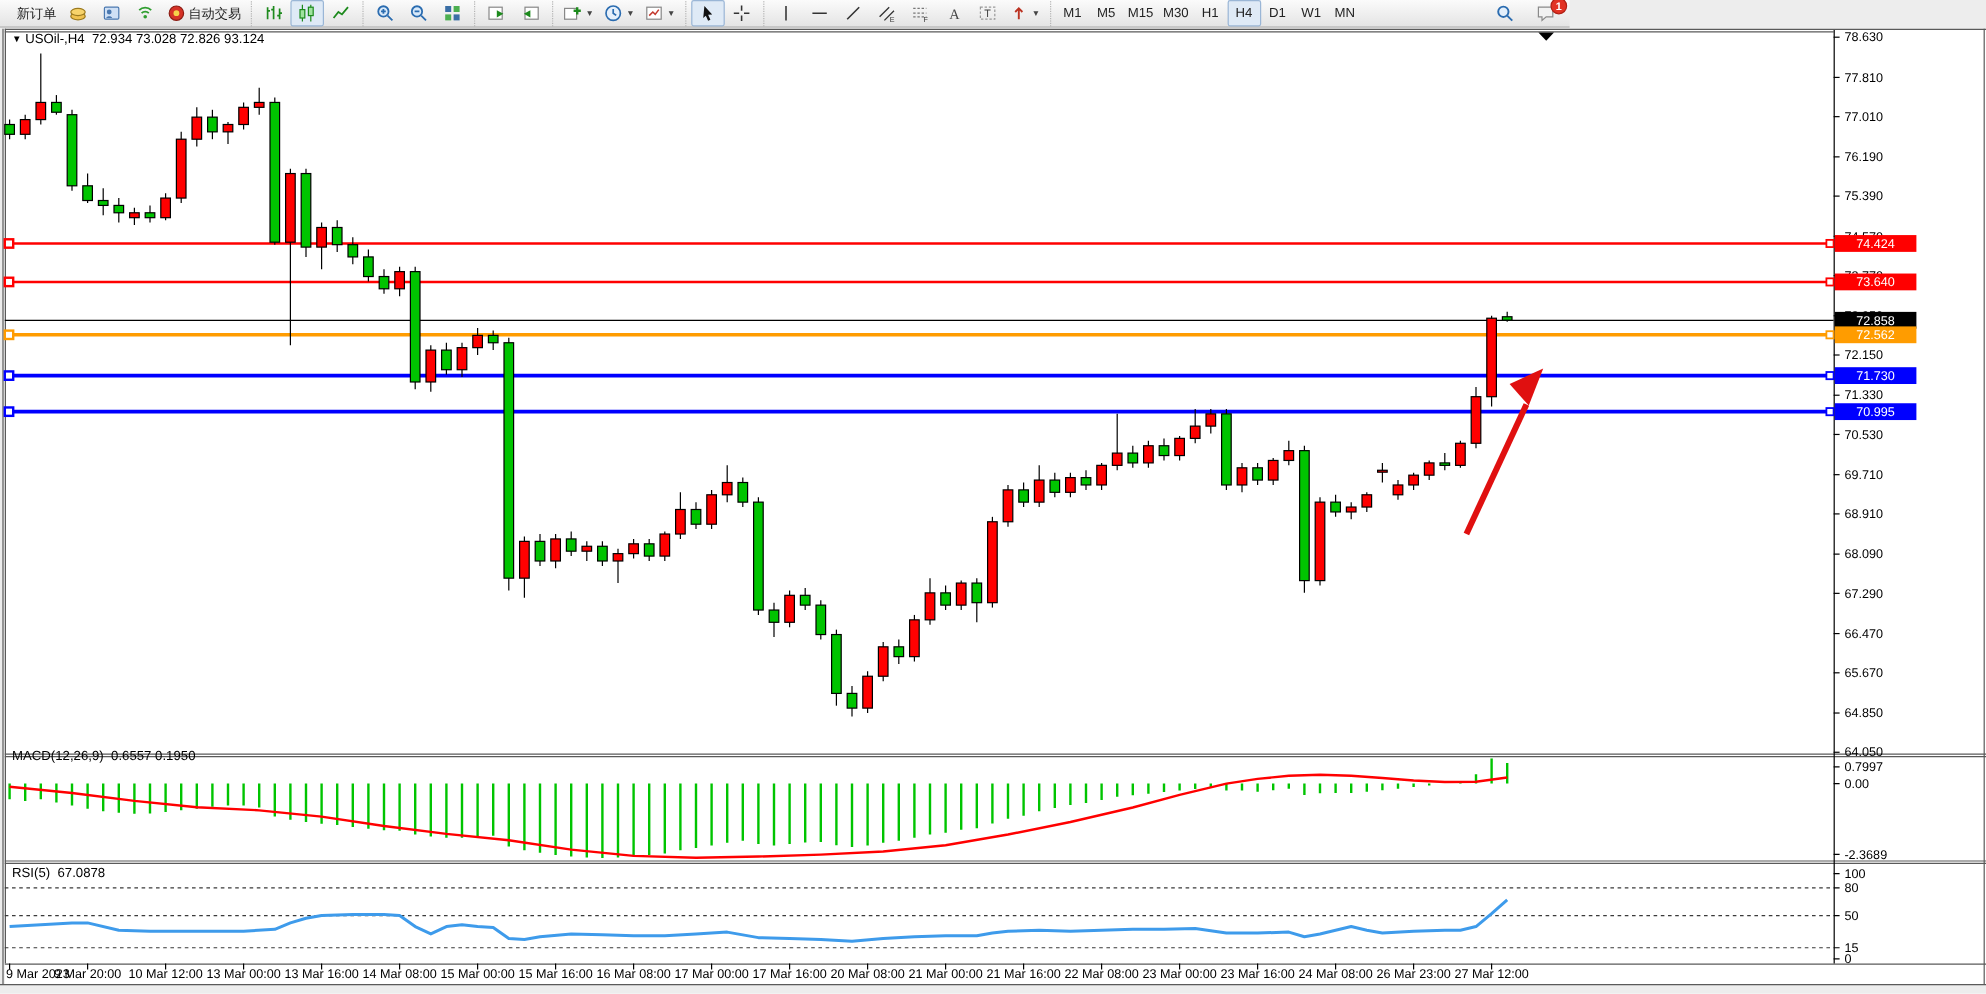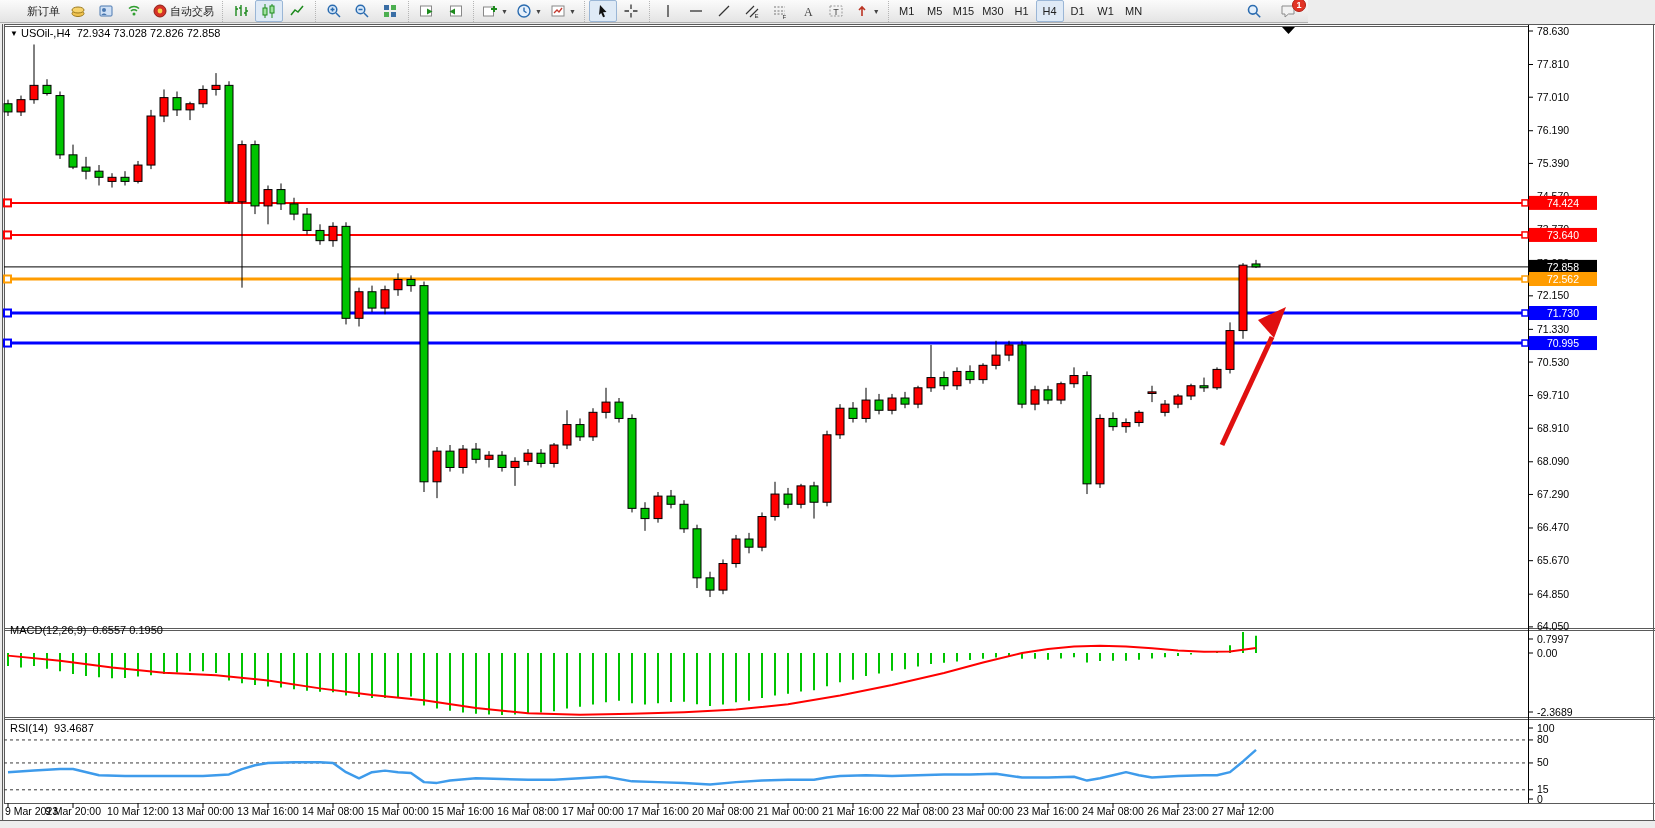--- a/index.html
+++ b/index.html
@@ -1,20 +1,20 @@
 <!DOCTYPE html>
 <html><head>
 <meta charset="utf-8">
 <style>
   html,body{margin:0;padding:0}
   body{width:1655px;height:828px;background:#ededed;overflow:hidden;position:relative;
        font-family:"Liberation Sans",sans-serif;-webkit-font-smoothing:none}
   .toolbar{position:absolute;top:0;left:0;width:1308px;height:23px;z-index:5;
            background:linear-gradient(#fbfbfb,#e4e4e4);border-bottom:1px solid #b0b0b0;
-           display:flex;align-items:center;padding-left:19px;box-sizing:border-box}
+           display:flex;align-items:center;padding-left:6px;box-sizing:border-box}
   .tb-group{display:flex;align-items:center;height:21px;padding:0 4px;border-left:1px dotted #b5b5b5}
   .tb-group:first-child{border-left:none}
   .tb-btn{height:20px;min-width:20px;display:flex;align-items:center;justify-content:center;
           gap:2px;padding:0 3px;border:1px solid transparent;border-radius:2px;font-size:11px;
           color:#222;position:relative;cursor:default;white-space:nowrap}
   .tb-btn.pressed{border-color:#9ab6d6;background:#dfeaf6}
   .tb-btn .dd{font-size:7px;color:#444;margin-left:1px}
   .tb-btn svg{width:16px;height:16px;display:block}
   .tb-spacer{flex:1}
   .tb-right{display:flex;align-items:center;margin-right:6px;gap:6px}
@@ -755,24 +755,24 @@
           </svg>
         </span>
         <span class="badge">1</span>
       </div>
     </div>
   </div>
 
 <div class="overlay symbol-line">
   <span class="tri">▼</span>
   <span>USOil-,H4</span>&nbsp;
-  <span>72.934 73.028 72.826 72.858</span>
+  <span>72.934 73.028 72.826 93.124</span>
 </div>
 
 <div class="overlay macd-label">
   <span>MACD(12,26,9)</span>&nbsp;
   <span>0.6557 0.1950</span>
 </div>
 
 <div class="overlay rsi-label">
-  <span>RSI(14)</span>&nbsp;
-  <span>93.4687</span>
+  <span>RSI(5)</span>&nbsp;
+  <span>67.0878</span>
 </div>
 
 </body></html>

